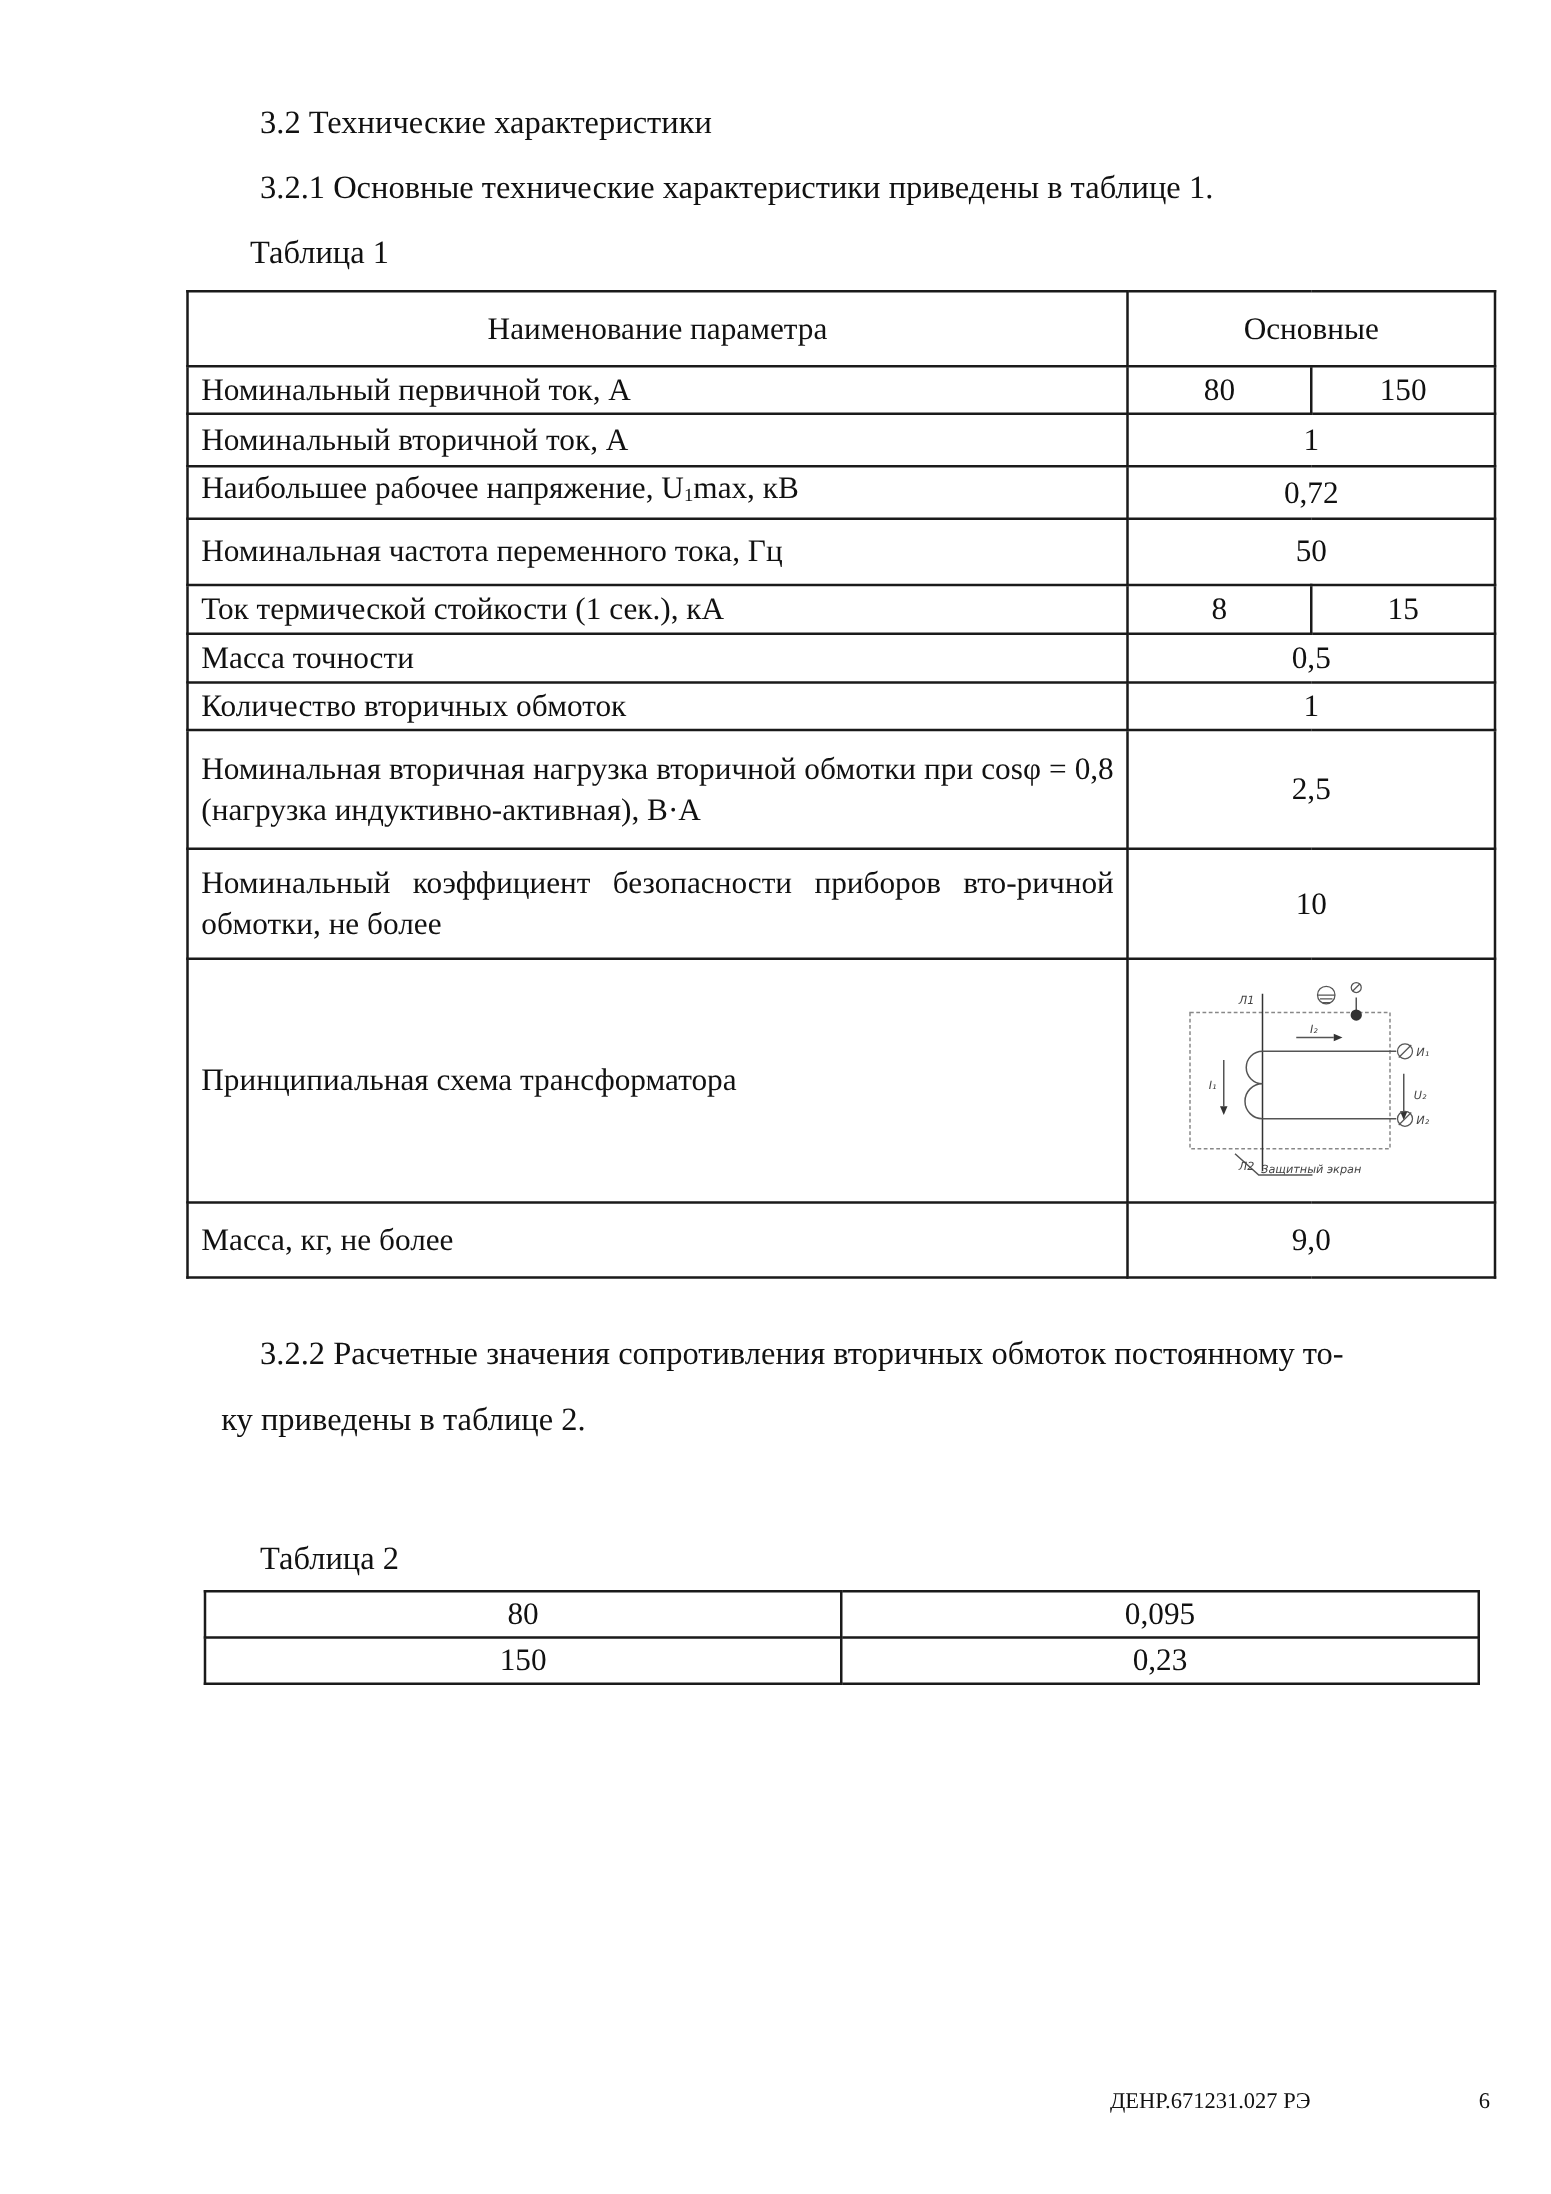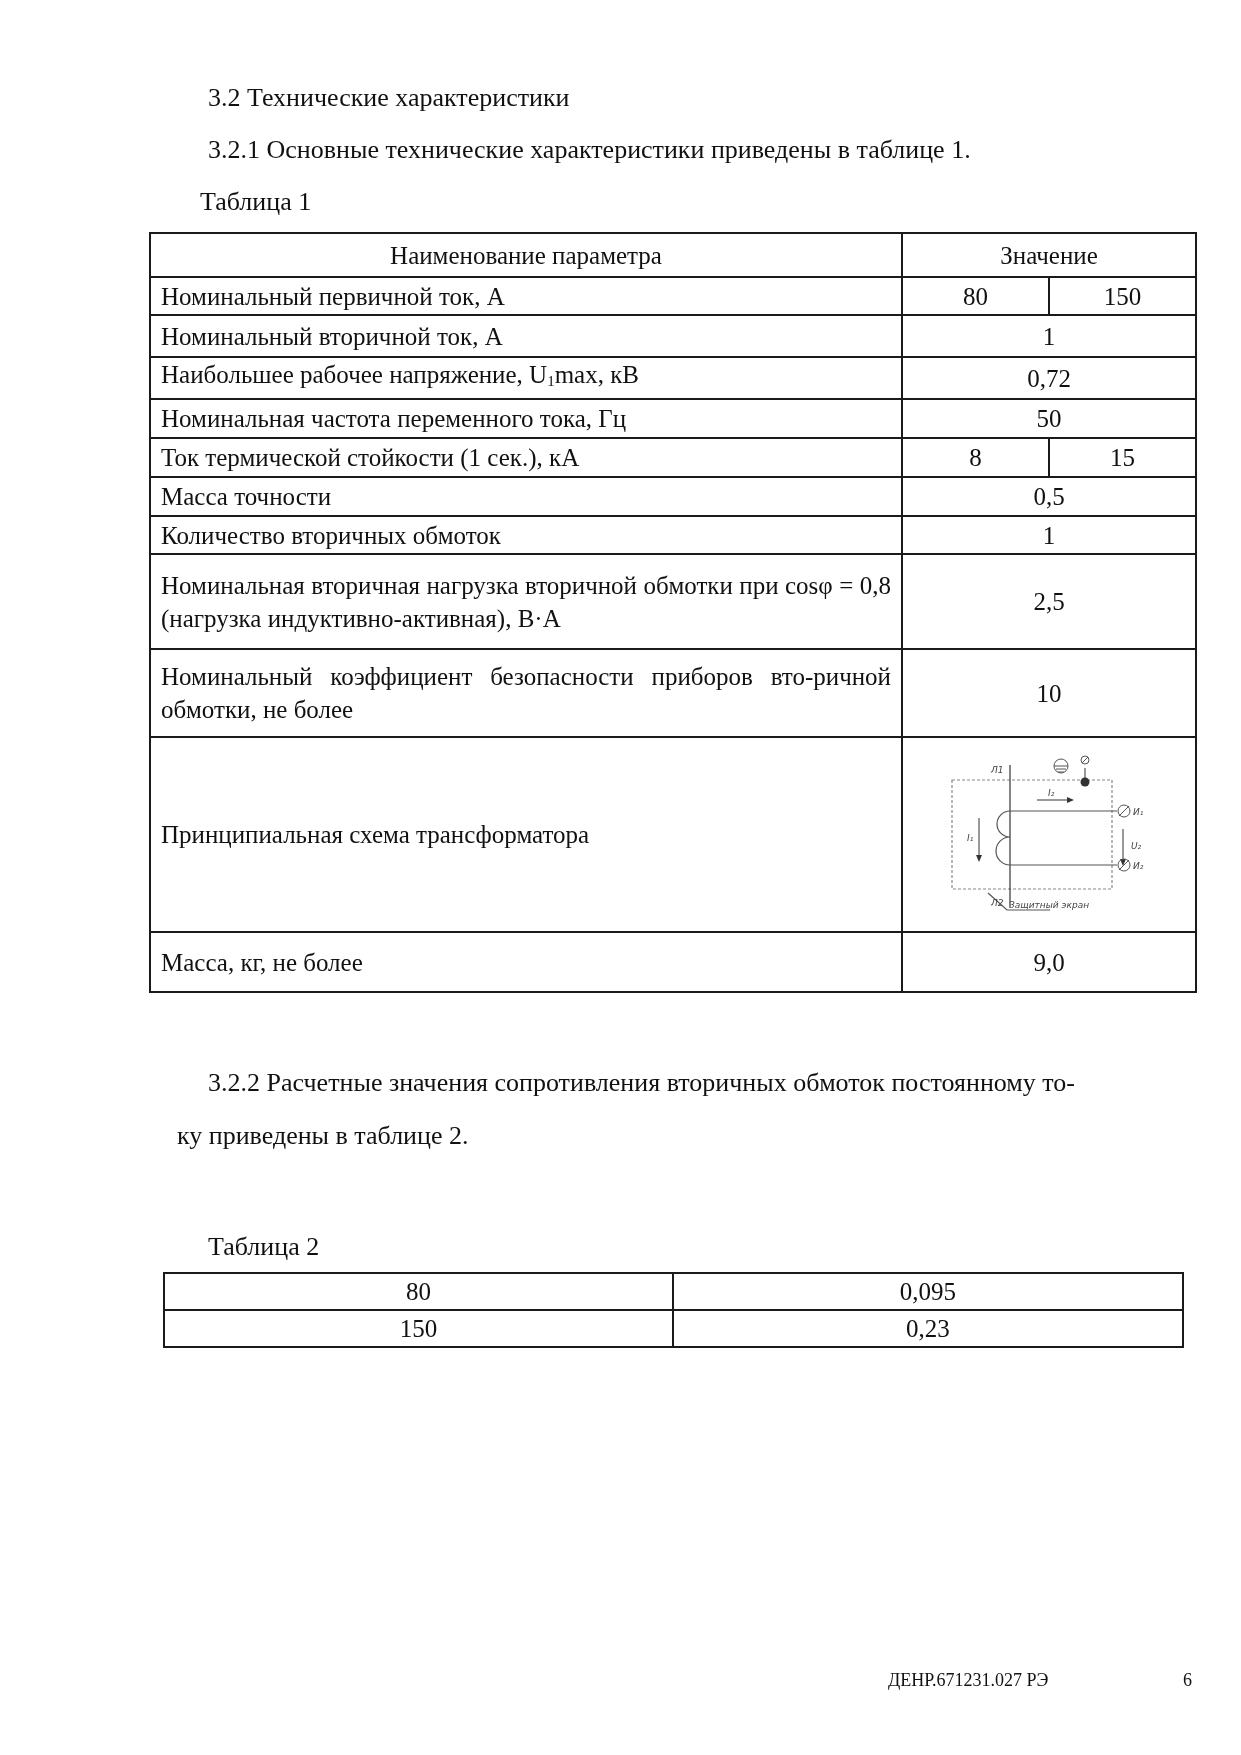--- a/index.html
+++ b/index.html
@@ -25,38 +25,38 @@
 <div class="abs txt" style="left:208px; top:135px;">3.2.1 Основные технические характеристики приведены в таблице 1.</div>
 <div class="abs txt" style="left:200px; top:187px;">Таблица 1</div>
 
 <table id="t1">
   <colgroup>
     <col style="width:756px">
       <col style="width:146px">
       <col style="width:146px">
   </colgroup>
   <tbody>
-      <tr style="height:44px">
+      <tr style="height:60px">
     <td class="c">Наименование параметра</td>
-    <td class="c" colspan="2">Значение</td>
+    <td class="c" colspan="2">Основные</td>
   </tr>
   <tr style="height:38px">
     <td class="l">Номинальный первичной ток, А</td>
     <td class="c">80</td>
     <td class="c">150</td>
   </tr>
   <tr style="height:42px">
     <td class="l">Номинальный вторичной ток, А</td>
     <td class="c" colspan="2">1</td>
   </tr>
   <tr style="height:39px">
     <td class="l"><span>Наибольшее рабочее напряжение, U</span><sub>1</sub><span>max, кВ</span></td>
     <td class="c" colspan="2">0,72</td>
   </tr>
-  <tr style="height:39px">
+  <tr style="height:53px">
     <td class="l">Номинальная частота переменного тока, Гц</td>
     <td class="c" colspan="2">50</td>
   </tr>
   <tr style="height:39px">
     <td class="l">Ток термической стойкости (1 сек.), кА</td>
     <td class="c">8</td>
     <td class="c">15</td>
   </tr>
   <tr style="height:39px">
     <td class="l">Масса точности</td>

